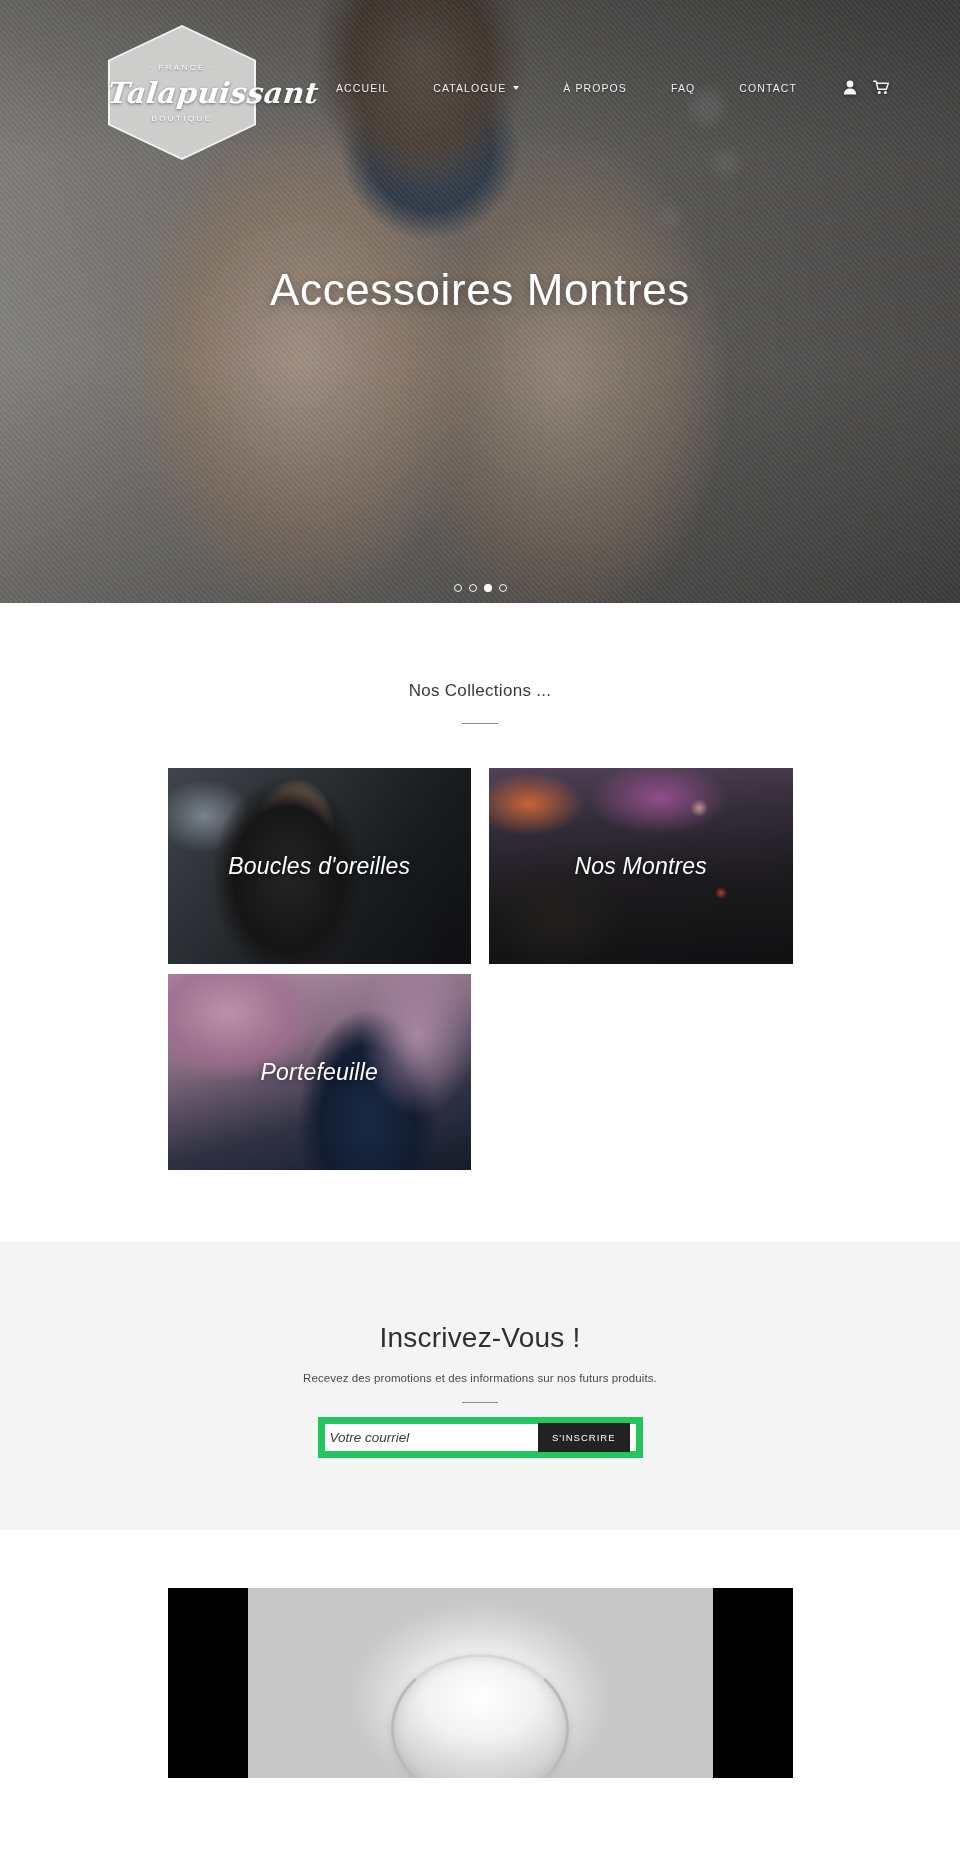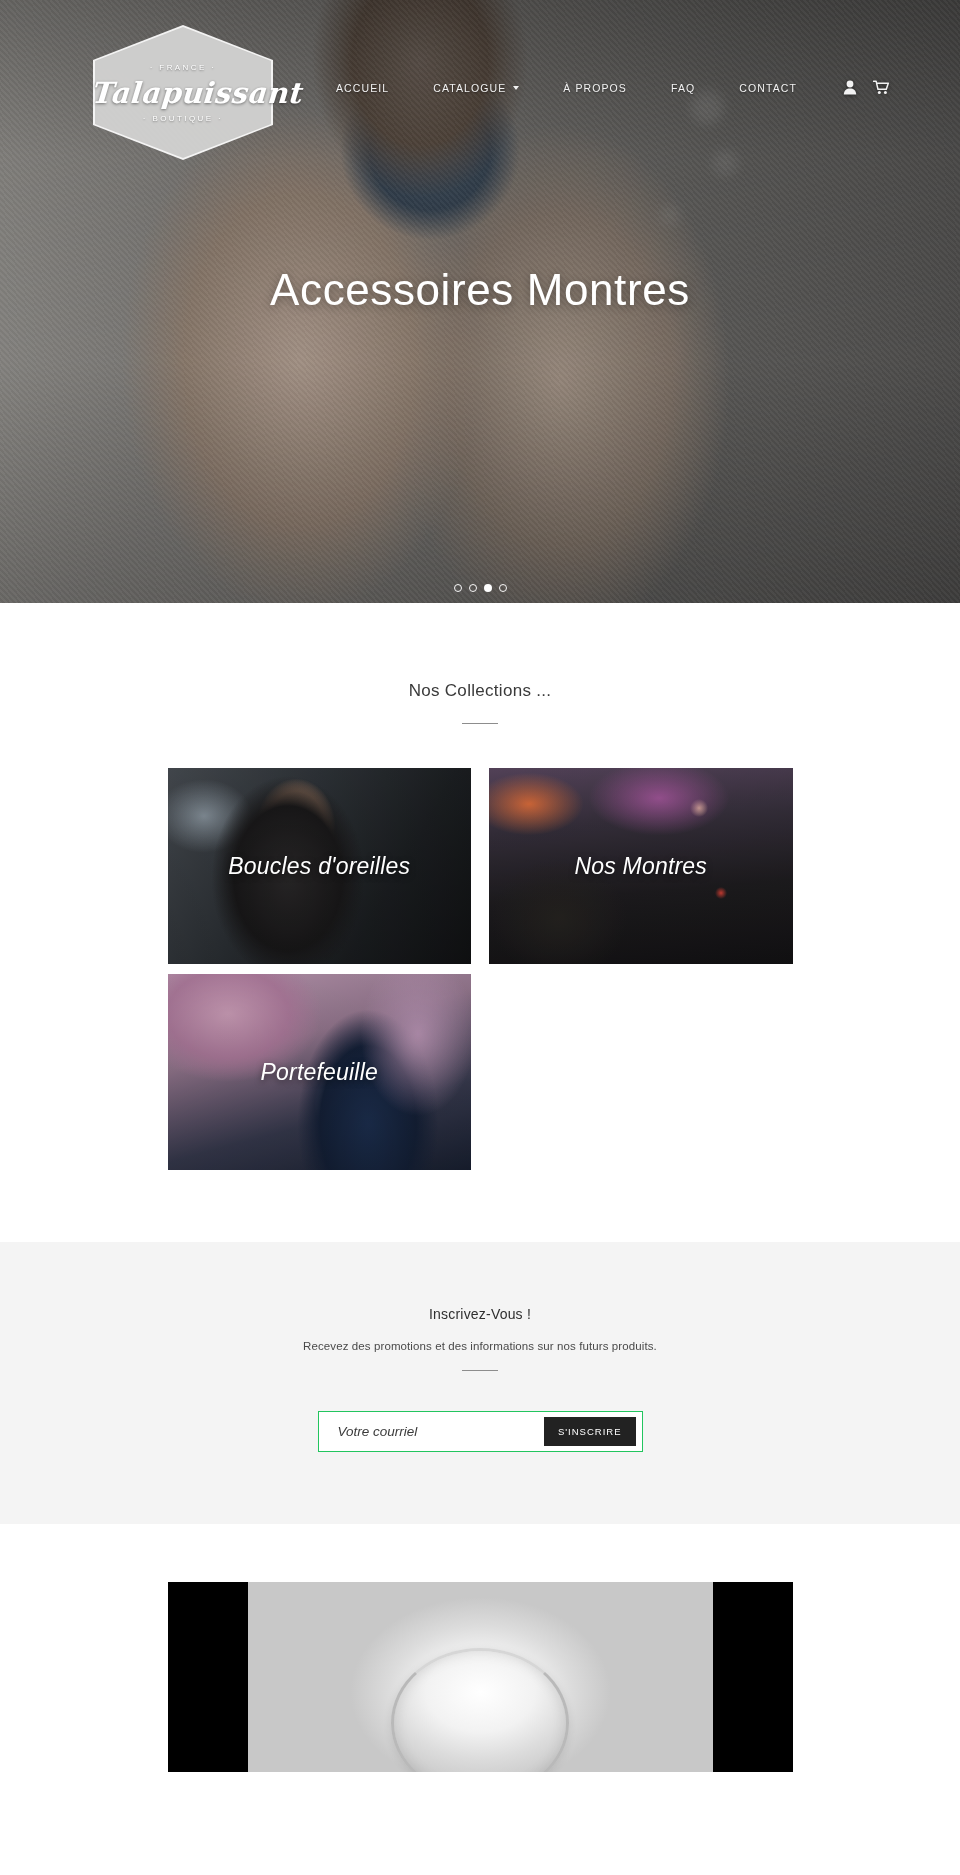--- a/index.html
+++ b/index.html
@@ -44,22 +44,22 @@
 
   .header {
     position:absolute; top:0; left:0; right:0;
     height:175px;
     z-index:6;
     display:flex; align-items:flex-start;
   }
 
   
   .logo {
-    position:absolute; left:93px; top:25px;
-    width:180px; height:135px;
+    position:absolute; left:108px; top:25px;
+    width:148px; height:135px;
     display:flex; align-items:center; justify-content:flex-end;
   }
   .logo-hex {
     position:absolute; inset:0;
     -webkit-clip-path:polygon(50% 0%,100% 26%,100% 74%,50% 100%,0% 74%,0% 26%);
     clip-path:polygon(50% 0%,100% 26%,100% 74%,50% 100%,0% 74%,0% 26%);
     background:rgba(255,255,255,.92);
   }
   .logo-hex-inner {
     position:absolute; left:2px; top:2px; right:2px; bottom:2px;
@@ -213,35 +213,36 @@
       linear-gradient(165deg,#c8a3bd 0%, #9e7f98 35%, #3c3f55 68%, #1b2336 100%);
   }
 
   
   .newsletter {
     background:#f4f4f4;
     padding:64px 0 72px;
     text-align:center;
   }
   .newsletter-title {
-    font-size:14px; font-weight:400; color:#2f2f2f;
+    font-size:28px; font-weight:400; color:#2f2f2f;
     letter-spacing:.2px;
+    margin-top:16px;
   }
   .newsletter-sub {
     font-size:11.5px; color:#4a4a4a; margin-top:18px; letter-spacing:.1px;
   }
   .newsletter .rule { margin-top:18px; }
   .form {
     width:325px;
-    margin:40px auto 0;
+    margin:14px auto 0;
     height:41px;
     background:#ffffff;
     display:flex; align-items:center;
-    border:1px solid #22c55e;
-    padding-left:19px;
+    border:7px solid #22c55e;
+    padding-left:5px;
   }
   .form input {
     flex:1;
     border:none; outline:none;
     background:transparent;
     font-family:"Liberation Sans", sans-serif;
     font-size:13.5px;
     font-style:italic;
     color:#3a3a3a;
   }

